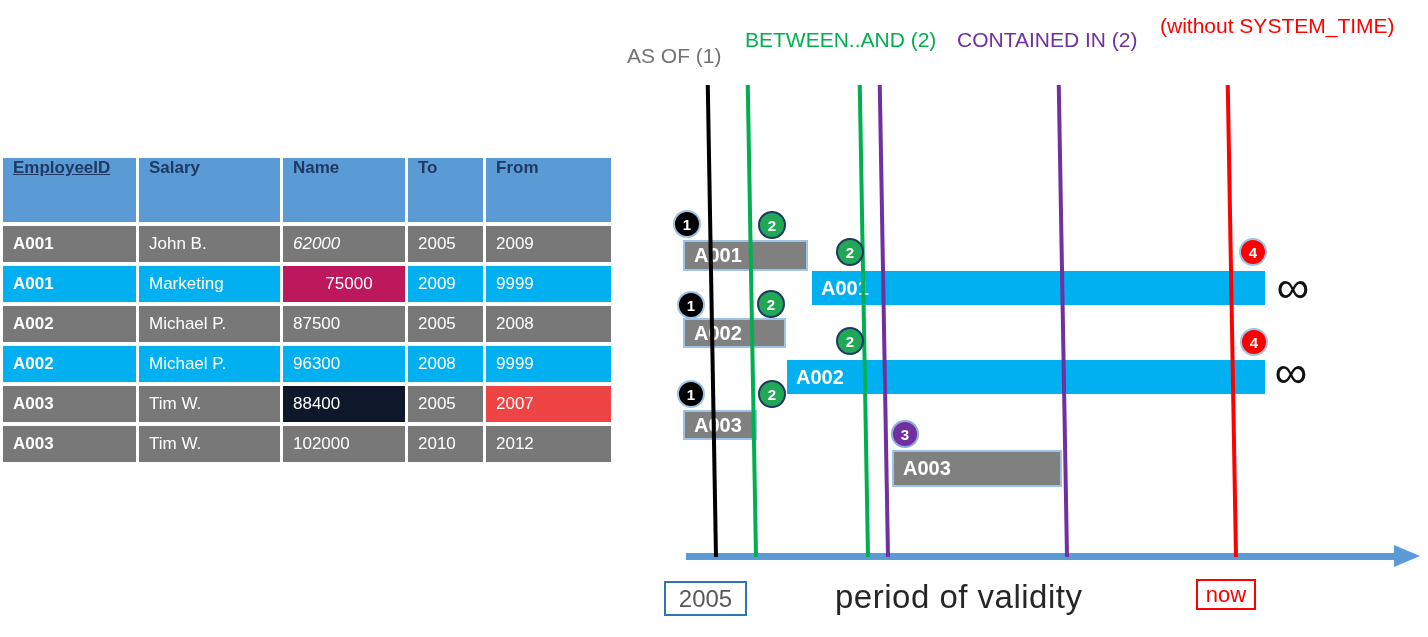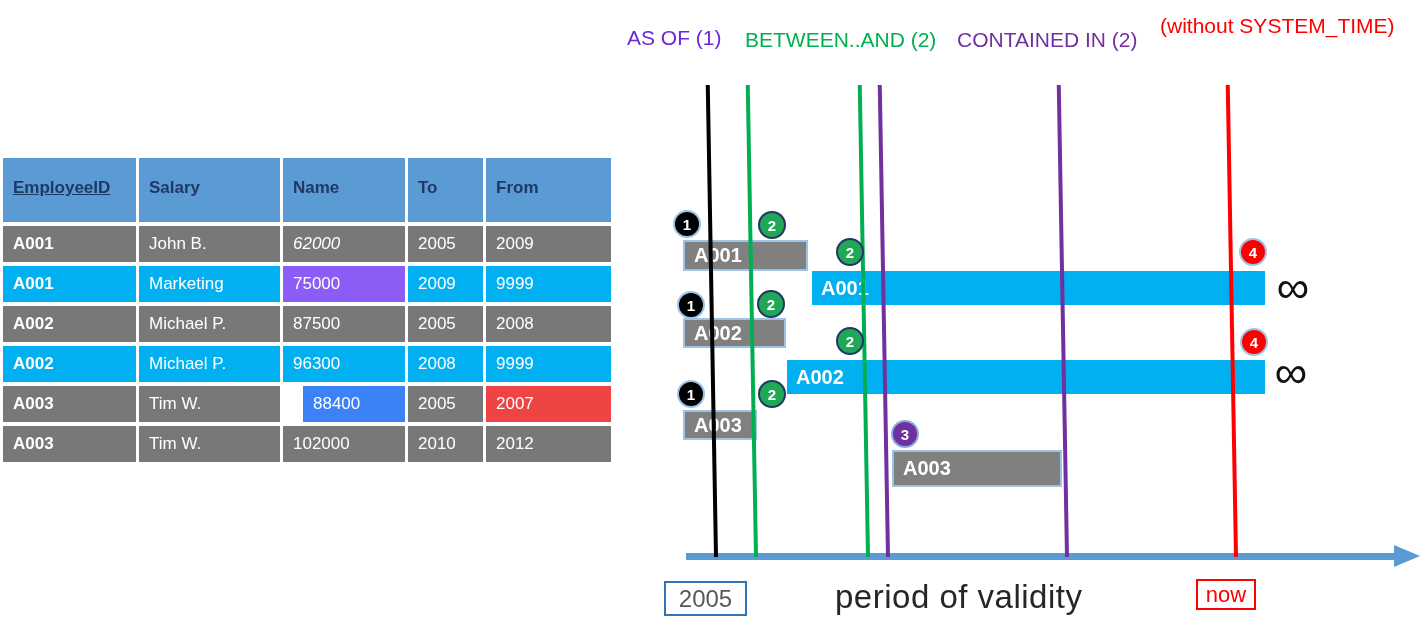--- a/index.html
+++ b/index.html
@@ -10,21 +10,21 @@
   
   .emp-table{
     position:absolute;left:3px;top:158px;
     display:grid;
     grid-template-columns:133px 141px 122px 75px 125px;
     grid-template-rows:64px repeat(6,36px);
     column-gap:3px;row-gap:4px;
   }
   .th{
     background:#5B9BD5;color:#1F3864;font-weight:bold;font-size:17px;
-    padding:20px 0 0 10px;box-sizing:border-box;
+    padding:0 0 0 10px;box-sizing:border-box;
   }
   .th.underline span{text-decoration:underline;}
   .td{
     color:#ffffff;font-size:17px;line-height:36px;padding-left:10px;
     box-sizing:border-box;white-space:nowrap;overflow:hidden;
   }
   .td.c0{font-weight:bold;}
   
   .legend-label{position:absolute;font-size:21px;white-space:nowrap;}
   
@@ -61,46 +61,46 @@
       <div class="th"><span>Name</span></div>
       <div class="th"><span>To</span></div>
       <div class="th"><span>From</span></div>
       <div class="td c0 nohl" style="background: rgb(120, 120, 120);">A001</div>
       <div class="td c1 nohl" style="background: rgb(120, 120, 120);">John B.</div>
       <div class="td c2 nohl" style="background: rgb(120, 120, 120); font-style: italic;">62000</div>
       <div class="td c3 nohl" style="background: rgb(120, 120, 120);">2005</div>
       <div class="td c4 nohl" style="background: rgb(120, 120, 120);">2009</div>
       <div class="td c0 hl" style="background: rgb(0, 176, 240);">A001</div>
       <div class="td c1 hl" style="background: rgb(0, 176, 240);">Marketing</div>
-      <div class="td c2 hl" style="background: #8b5cf6;">75000</div>
+      <div class="td c2 hl" style="background: #be185d; text-align: center;">75000</div>
       <div class="td c3 hl" style="background: rgb(0, 176, 240);">2009</div>
       <div class="td c4 hl" style="background: rgb(0, 176, 240);">9999</div>
       <div class="td c0 nohl" style="background: rgb(120, 120, 120);">A002</div>
       <div class="td c1 nohl" style="background: rgb(120, 120, 120);">Michael P.</div>
       <div class="td c2 nohl" style="background: rgb(120, 120, 120);">87500</div>
       <div class="td c3 nohl" style="background: rgb(120, 120, 120);">2005</div>
       <div class="td c4 nohl" style="background: rgb(120, 120, 120);">2008</div>
       <div class="td c0 hl" style="background: rgb(0, 176, 240);">A002</div>
       <div class="td c1 hl" style="background: rgb(0, 176, 240);">Michael P.</div>
       <div class="td c2 hl" style="background: rgb(0, 176, 240);">96300</div>
       <div class="td c3 hl" style="background: rgb(0, 176, 240);">2008</div>
       <div class="td c4 hl" style="background: rgb(0, 176, 240);">9999</div>
       <div class="td c0 nohl" style="background: rgb(120, 120, 120);">A003</div>
       <div class="td c1 nohl" style="background: rgb(120, 120, 120);">Tim W.</div>
-      <div class="td c2 nohl" style="background: #3b82f6; margin-left: 20px;">88400</div>
+      <div class="td c2 nohl" style="background: #0f172a;">88400</div>
       <div class="td c3 nohl" style="background: rgb(120, 120, 120);">2005</div>
       <div class="td c4 nohl" style="background: #ef4444;">2007</div>
       <div class="td c0 nohl" style="background: rgb(120, 120, 120);">A003</div>
       <div class="td c1 nohl" style="background: rgb(120, 120, 120);">Tim W.</div>
       <div class="td c2 nohl" style="background: rgb(120, 120, 120);">102000</div>
       <div class="td c3 nohl" style="background: rgb(120, 120, 120);">2010</div>
       <div class="td c4 nohl" style="background: rgb(120, 120, 120);">2012</div>
     </div>
 
-  <div class="legend-label" style="left:627px;top:26px;color:#6d28d9;">AS OF (1)</div>
+  <div class="legend-label" style="left:627px;top:44px;color:#737373;">AS OF (1)</div>
   <div class="legend-label" style="left:745px;top:28px;color:#00B050;">BETWEEN..AND (2)</div>
   <div class="legend-label" style="left:957px;top:28px;color:#7030A0;">CONTAINED IN (2)</div>
   <div class="legend-label" style="left:1160px;top:13px;color:#FF0000;line-height:25px;">
     <div>(without SYSTEM_TIME)</div>
   </div>
 
   <div id="diagramLayer">
       <div class="vline" style="left: 714.25px; top: 85px; height: 472px; background: rgb(0, 0, 0);"></div>
       <div class="vline" style="left: 754.25px; top: 85px; height: 472px; background: rgb(0, 176, 80);"></div>
       <div class="vline" style="left: 866.25px; top: 85px; height: 472px; background: rgb(0, 176, 80);"></div>

